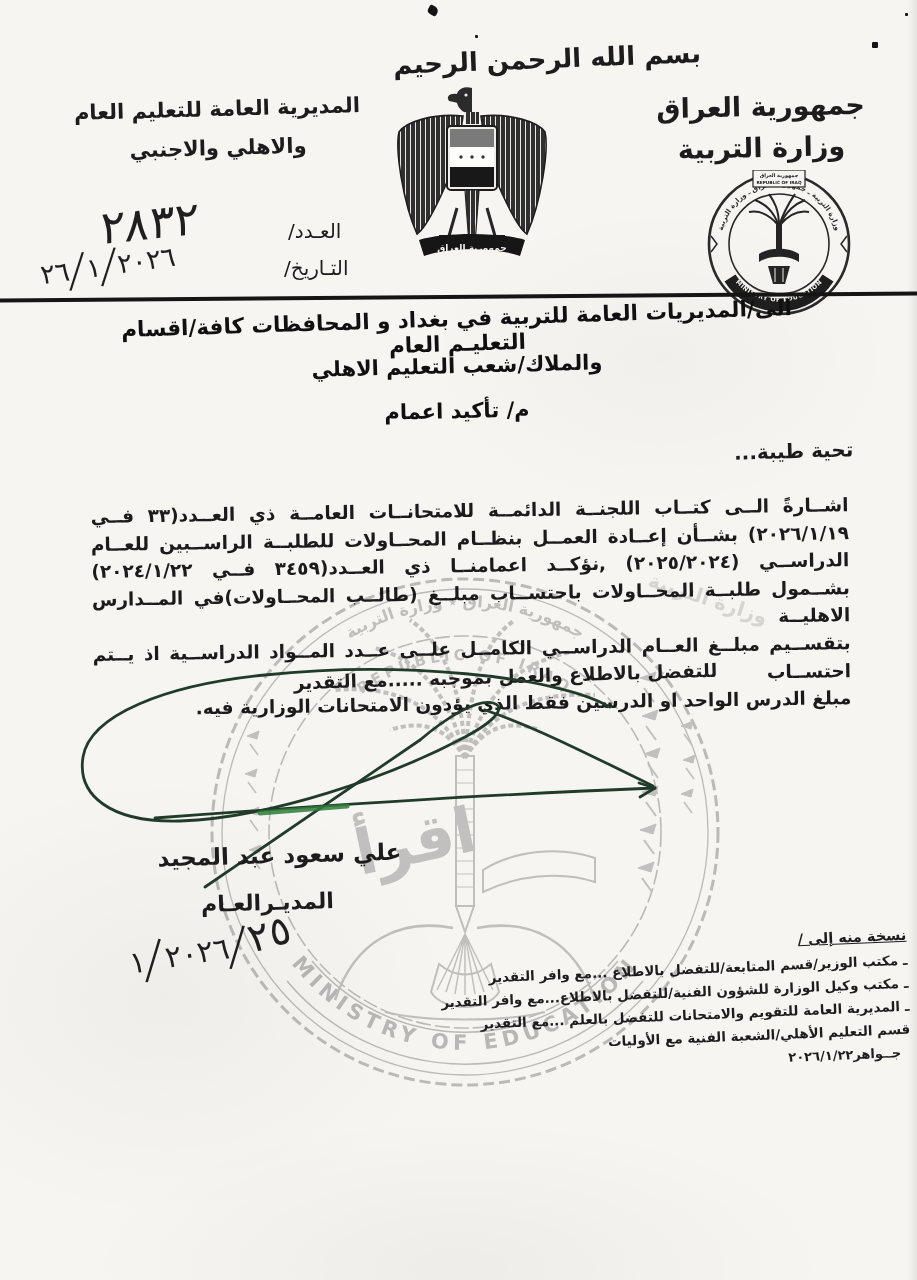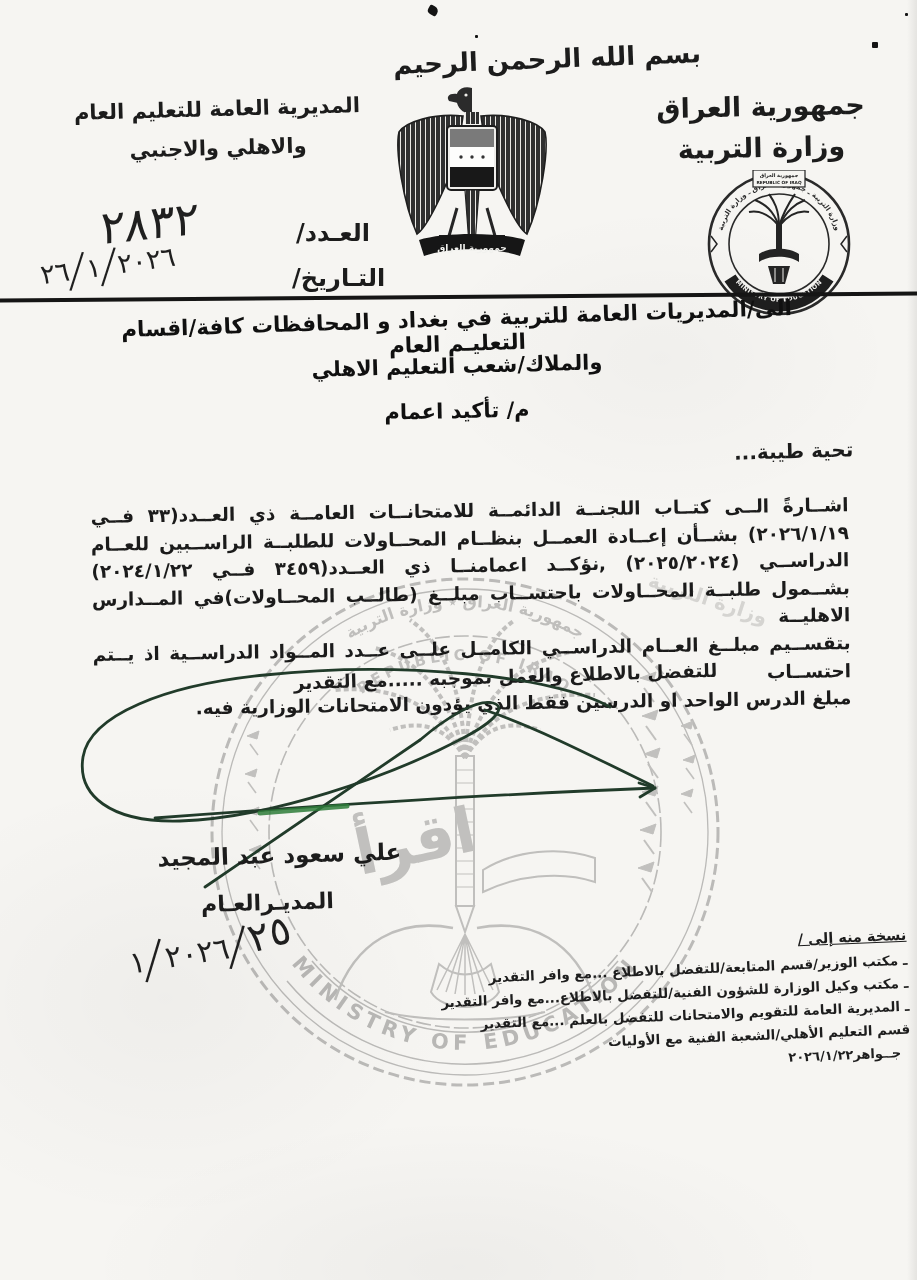--- a/index.html
+++ b/index.html
@@ -20,23 +20,23 @@
   .speck{position:absolute; background:#141414; border-radius:1px;}
 
   .bismillah{left:322px; top:44px; width:450px; text-align:center; font-size:26px;
     font-weight:700; transform:rotate(-2.2deg); letter-spacing:1px;}
 
   .hdr-right{right:6px; top:86px; width:300px; text-align:center; font-size:27px;
     line-height:41px; font-weight:700; transform:rotate(-1.2deg);}
   .hdr-left{left:50px; top:90px; width:335px; text-align:center; font-size:21px;
     line-height:39px; font-weight:700; transform:rotate(-1.6deg);}
 
-  .ref-label{font-size:24px; font-weight:700;margin-left:8px;}
+  .ref-label{font-size:20px; font-weight:400;}
   .ref-num-label{left:288px; top:219px;}
-  .ref-date-label{left:284px; top:264px;}
+  .ref-date-label{left:284px; top:256px;}
   .hand{font-weight:500; color:#1f1f1f;}
   .ref-num-value{left:100px; top:196px; font-size:46px; letter-spacing:13px;
     transform:rotate(-6deg) skewX(-7deg);}
   .ref-date-value{left:40px; top:250px; font-size:27px; letter-spacing:2px;
     transform:rotate(-8deg);}
   .sl{display:inline-block; transform:rotate(16deg) scaleY(1.8); margin:0 3px; font-weight:400;}
 
   .rule{left:-5px; top:295px; width:930px; height:4px; background:#151515;
     transform:rotate(-0.45deg);}
 

